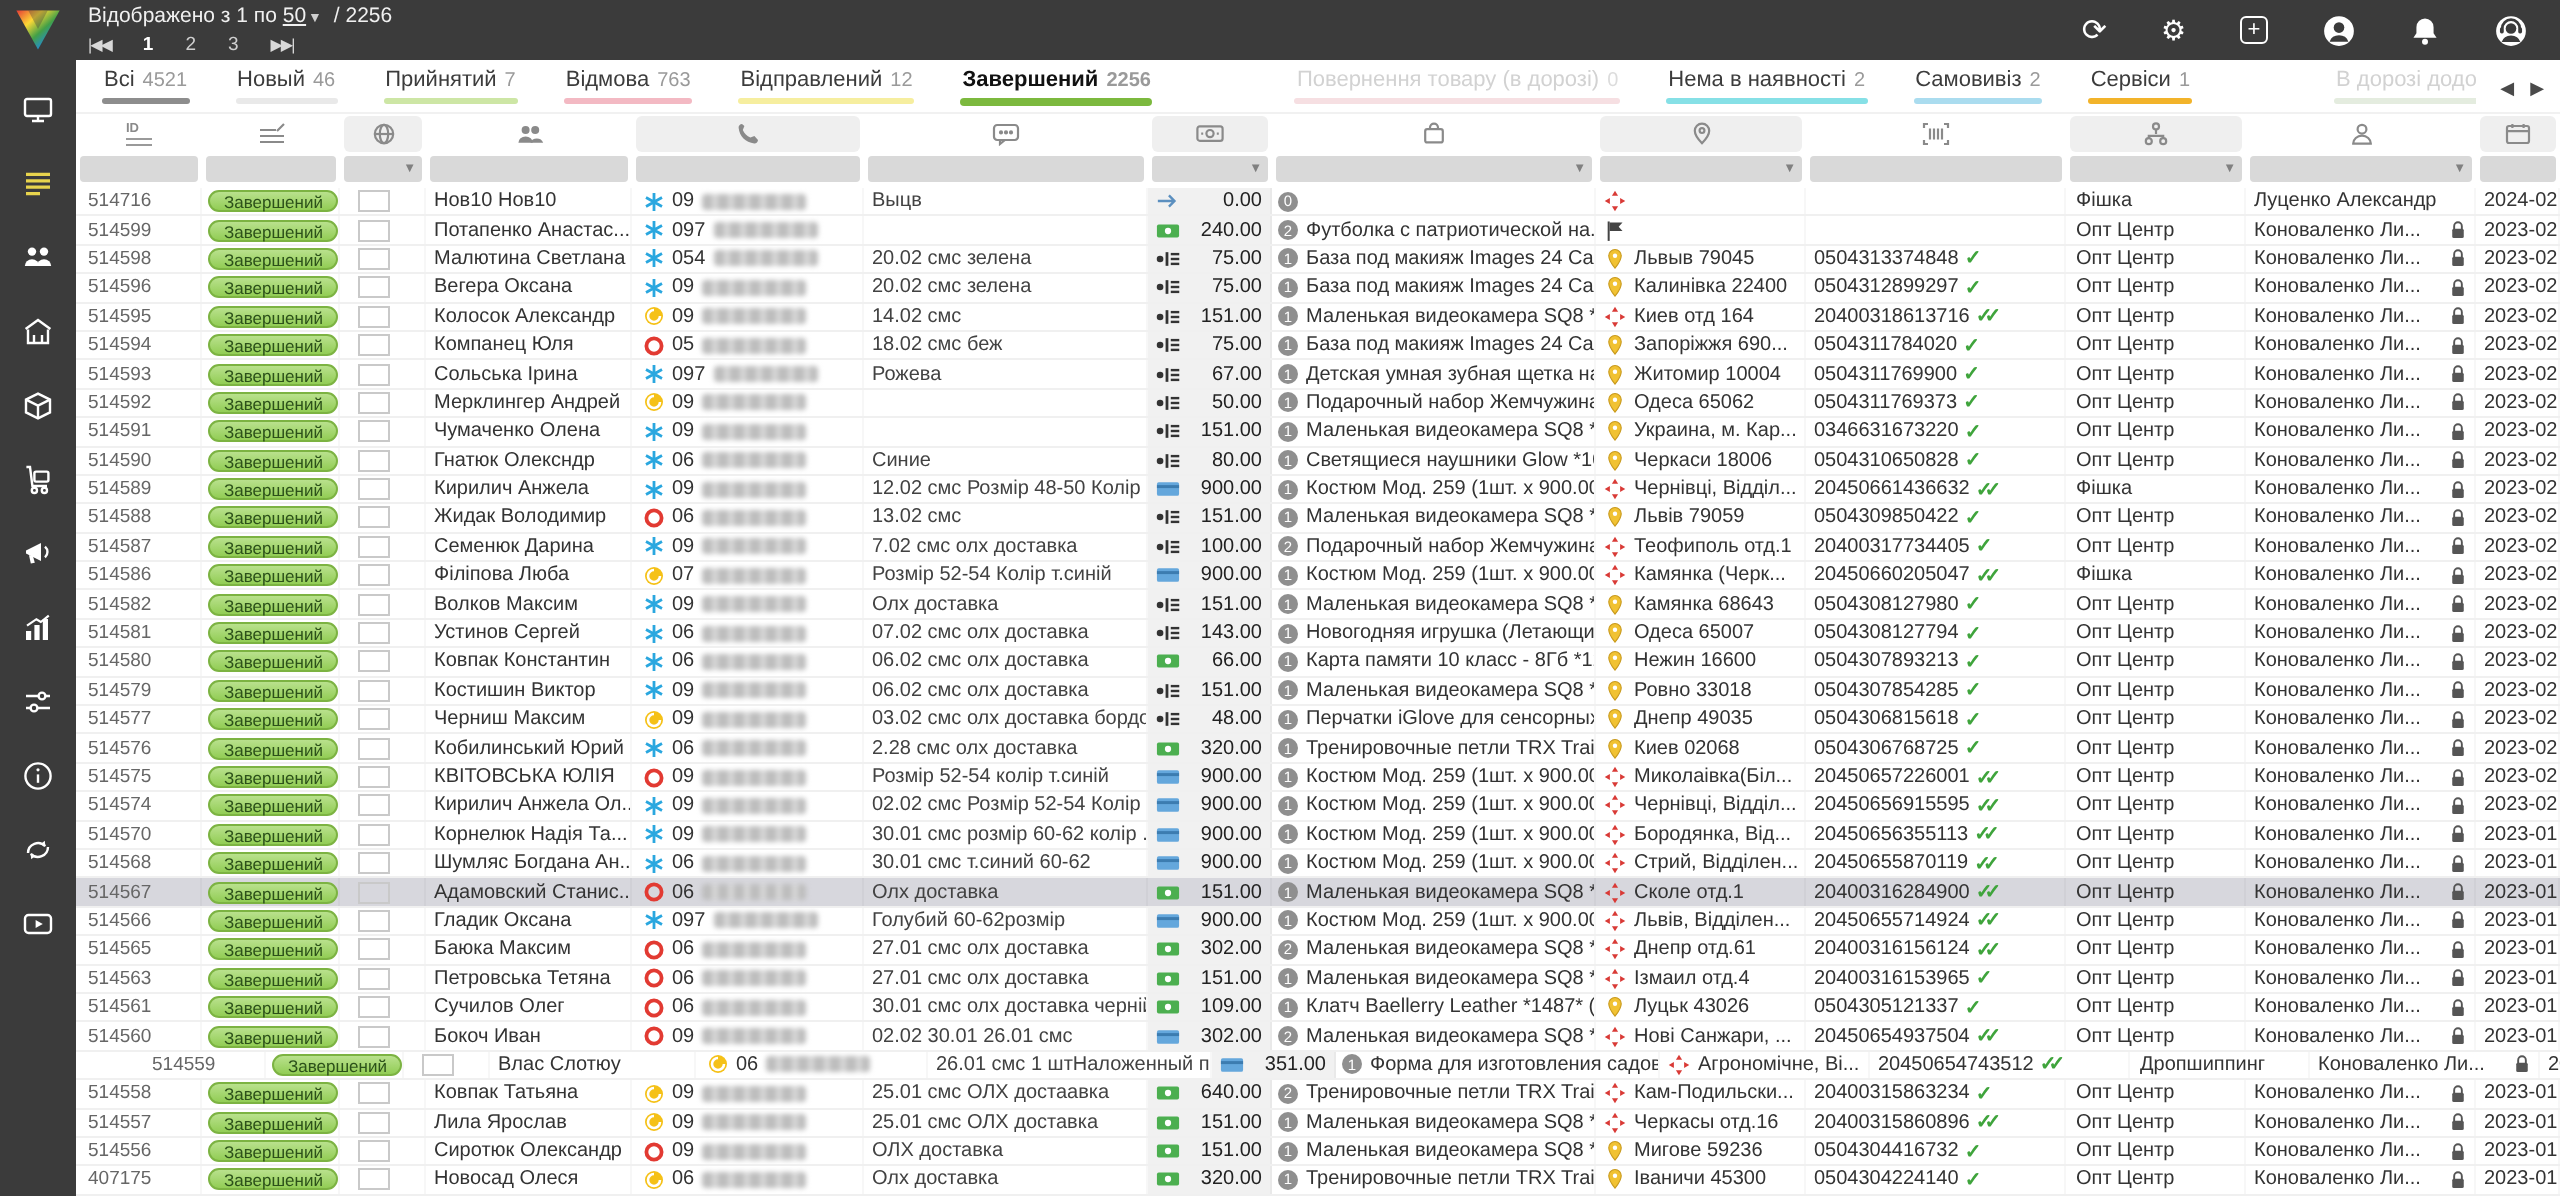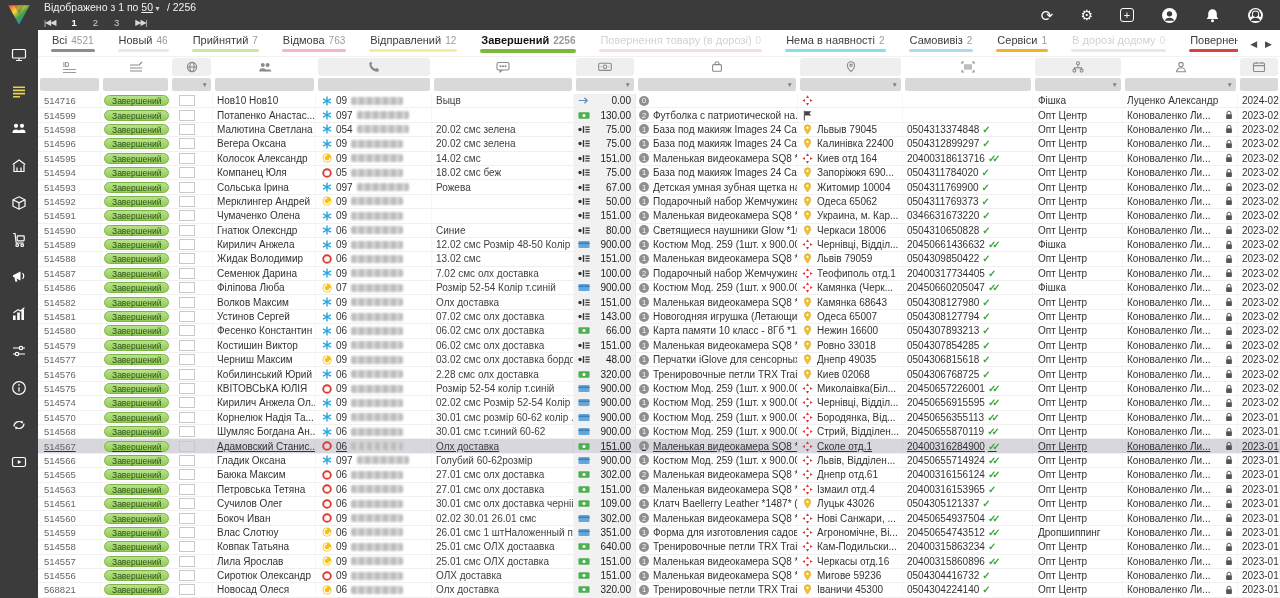--- a/index.html
+++ b/index.html
@@ -35,40 +35,40 @@
 
   
   .tabs{height:27px;display:flex;align-items:stretch;padding-left:13px;gap:23px;
     white-space:nowrap;overflow:hidden;position:relative;border-bottom:1px solid #f1f1f1;background:#fff;justify-content:space-between;}
   .tab{position:relative;font-size:11px;color:#3c3c3c;display:flex;align-items:center;gap:4px;
     padding:0 1px 6px;cursor:pointer;flex:0 0 auto;}
   .tab .cnt{font-size:10px;color:#9a9a9a;}
   .tab .ul{position:absolute;left:0;right:0;bottom:4px;height:3px;border-radius:2px;}
   .tab.active{font-weight:bold;color:#111;}
   .tab.active .ul{height:4px;bottom:3px;}
-  .tab.disabled{color:#d2d2d2;}
+  .tab.disabled{color:#d2d2d2;margin-left:48px;}
   .tab.disabled .cnt{color:#dcdcdc;}
   .tabnav{position:absolute;right:0;top:0;height:27px;display:flex;align-items:center;gap:8px;
     padding:0 8px 0 12px;background:#fff;color:#4a4a4a;font-size:9px;}
   .tabnav span{cursor:pointer;}
 
   
   .thead,.tfilter,.tr{display:grid;}
   .thead{height:20px;align-items:center;background:#fff;}
   .th{height:18px;margin:1px 2px;display:flex;align-items:center;justify-content:center;}
   .th.shaded{background:#efefef;border-radius:3px;}
   .tfilter{height:17px;background:#fff;}
   .fc{padding:1px 2px;}
   .fbox{background:#d9d9d9;border-radius:2px;height:13px;position:relative;cursor:text;}
   .fbox .arr{position:absolute;right:3px;top:3px;font-size:6.5px;color:#808080;}
 
   .tbody{height:504px;overflow:hidden;}
   .tr{height:14.4px;border-bottom:1px solid #f0f0f0;align-items:center;font-size:10px;
     color:#333;cursor:pointer;background:#fff;}
-  .tr.hl{background:#d7d7dd;text-decoration:underline;}
+  .tr.hl{background:#d7d7dd;}
   .tr.hl .c-pay{background:#d7d7dd;}
   .tr>div{height:100%;display:flex;align-items:center;overflow:hidden;white-space:nowrap;border-right:1px solid rgba(0,0,0,0.03);}
   .c-id{color:#666;font-size:9.5px;padding-left:6px;}
   .badge{display:inline-block;padding:0 7px;height:11px;line-height:10px;font-size:8.5px;color:#2c511a;
     background:linear-gradient(#b9e18d,#92cd55);border:1px solid #7cb342;border-radius:6px;margin-left:3px;}
   .c-country{padding-left:9px;gap:3px;}
   .flag{width:16px;height:11px;border:1px solid #c9c9c9;display:inline-block;}
   .flag .fb{height:5px;background:#3f6fb5;}
   .flag .fy{height:4px;background:#f5d84d;}
   .c-client{padding-left:4px;}
@@ -576,21 +576,21 @@
           <span class="blurnum"></span>
         </div>
         <div class="c-comment"></div>
         <div class="c-pay">
           <span style="display:inline-flex;align-items:center">
             <svg viewBox="0 0 13 9" width="12" height="9">
               <rect x="0.5" y="1" width="12" height="7" rx="1" fill="#4caf50"></rect>
               <circle cx="6.5" cy="4.5" r="1.7" fill="#fff"></circle>
             </svg>
           </span>
-          <span class="price">130.00</span>
+          <span class="price">240.00</span>
         </div>
         <div class="c-product">
           <span class="qty">2</span>
           <span class="pname">Футболка с патриотической на...</span>
         </div>
         <div class="c-city">
           <span style="display:inline-flex;align-items:center">
             <svg viewBox="0 0 12 12" width="11" height="11" fill="#444">
               <path d="M2,0.8 h1.1 v10.6 h-1.1 z"></path>
               <path d="M3.1,1.4 h7 l-2.1,2.3 2.1,2.3 h-7 z"></path>
@@ -1487,21 +1487,21 @@
         <div class="c-date">2023-02</div>
       </div>
       <div class="tr" style="grid-template-columns: 63px 69px 43px 103px 116px 142px 62px 162px 105px 130px 90px 115px 42px;">
         <div class="c-id">514580</div>
         <div class="c-status">
           <span class="badge">Завершений</span>
         </div>
         <div class="c-country">
           <span class="flag"><span class="fb"></span><span class="fy"></span></span>
         </div>
-        <div class="c-client">Фесенко Константин</div>
+        <div class="c-client">Ковпак Константин</div>
         <div class="c-phone">
           <span class="opi">
             <span style="display:inline-flex;align-items:center">
               <svg viewBox="0 0 10 10" width="10" height="10" stroke="#2aa7df" stroke-width="1.4">
                 <path d="M5,0.5 V9.5 M1,2.8 L9,7.2 M9,2.8 L1,7.2"></path>
               </svg>
             </span>
           </span>
           <span>06</span>
           <span class="blurnum"></span>
@@ -2330,21 +2330,21 @@
           <span>Коноваленко Ли...</span>
           <span class="lk">
             <svg viewBox="0 0 10 12" width="8" height="10">
               <path d="M2.6,5.5 V3.6 a2.4,2.4 0 0 1 4.8,0 V5.5" fill="none" stroke="#555" stroke-width="1.2"></path>
               <rect x="1.4" y="5.2" width="7.2" height="5.8" rx="1" fill="#555"></rect>
             </svg>
           </span>
         </div>
         <div class="c-date">2023-01</div>
       </div>
-      <div class="tr" style="grid-template-columns: 63px 69px 43px 103px 116px 142px 62px 162px 105px 130px 90px 115px 42px;">
+      <div class="tr" style="grid-template-columns: 63px 69px 43px 103px 116px 142px 62px 162px 105px 130px 90px 115px 42px; padding-left: 32px;">
         <div class="c-id">514559</div>
         <div class="c-status">
           <span class="badge">Завершений</span>
         </div>
         <div class="c-country">
           <span class="flag"><span class="fb"></span><span class="fy"></span></span>
         </div>
         <div class="c-client">Влас Слотюу</div>
         <div class="c-phone">
           <span class="opi">
@@ -2576,21 +2576,21 @@
           <span class="lk">
             <svg viewBox="0 0 10 12" width="8" height="10">
               <path d="M2.6,5.5 V3.6 a2.4,2.4 0 0 1 4.8,0 V5.5" fill="none" stroke="#555" stroke-width="1.2"></path>
               <rect x="1.4" y="5.2" width="7.2" height="5.8" rx="1" fill="#555"></rect>
             </svg>
           </span>
         </div>
         <div class="c-date">2023-01</div>
       </div>
       <div class="tr" style="grid-template-columns: 63px 69px 43px 103px 116px 142px 62px 162px 105px 130px 90px 115px 42px;">
-        <div class="c-id">568821</div>
+        <div class="c-id">407175</div>
         <div class="c-status">
           <span class="badge">Завершений</span>
         </div>
         <div class="c-country">
           <span class="flag"><span class="fb"></span><span class="fy"></span></span>
         </div>
         <div class="c-client">Новосад Олеся</div>
         <div class="c-phone">
           <span class="opi">
             <span style="display:inline-flex;align-items:center">

